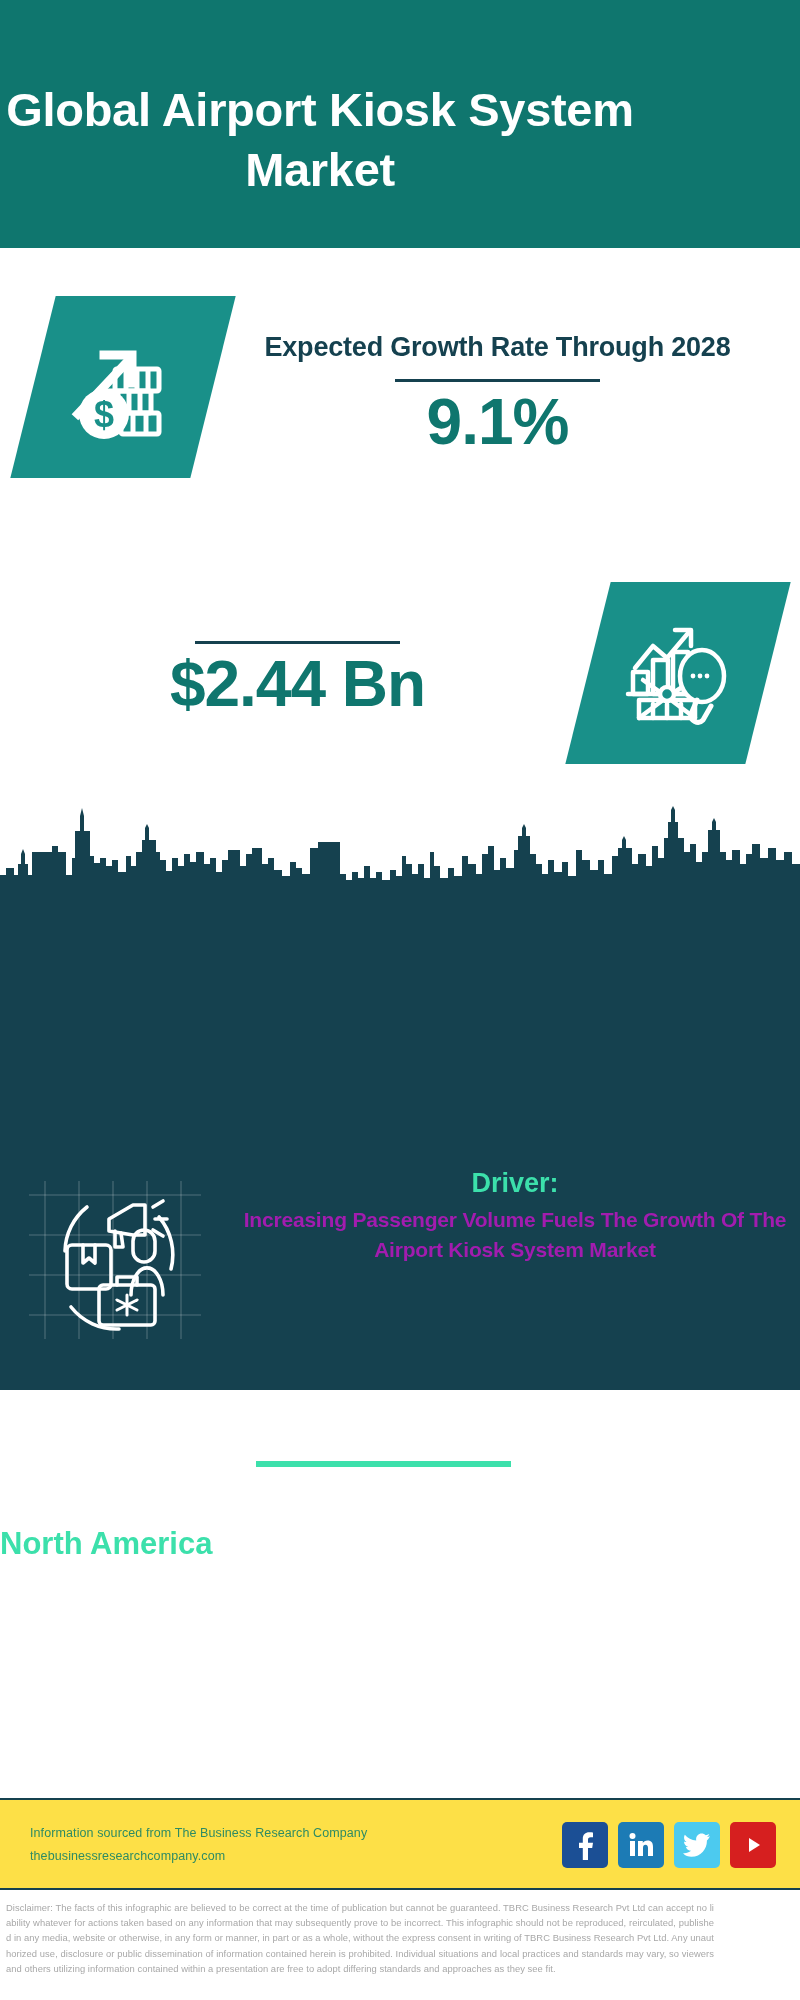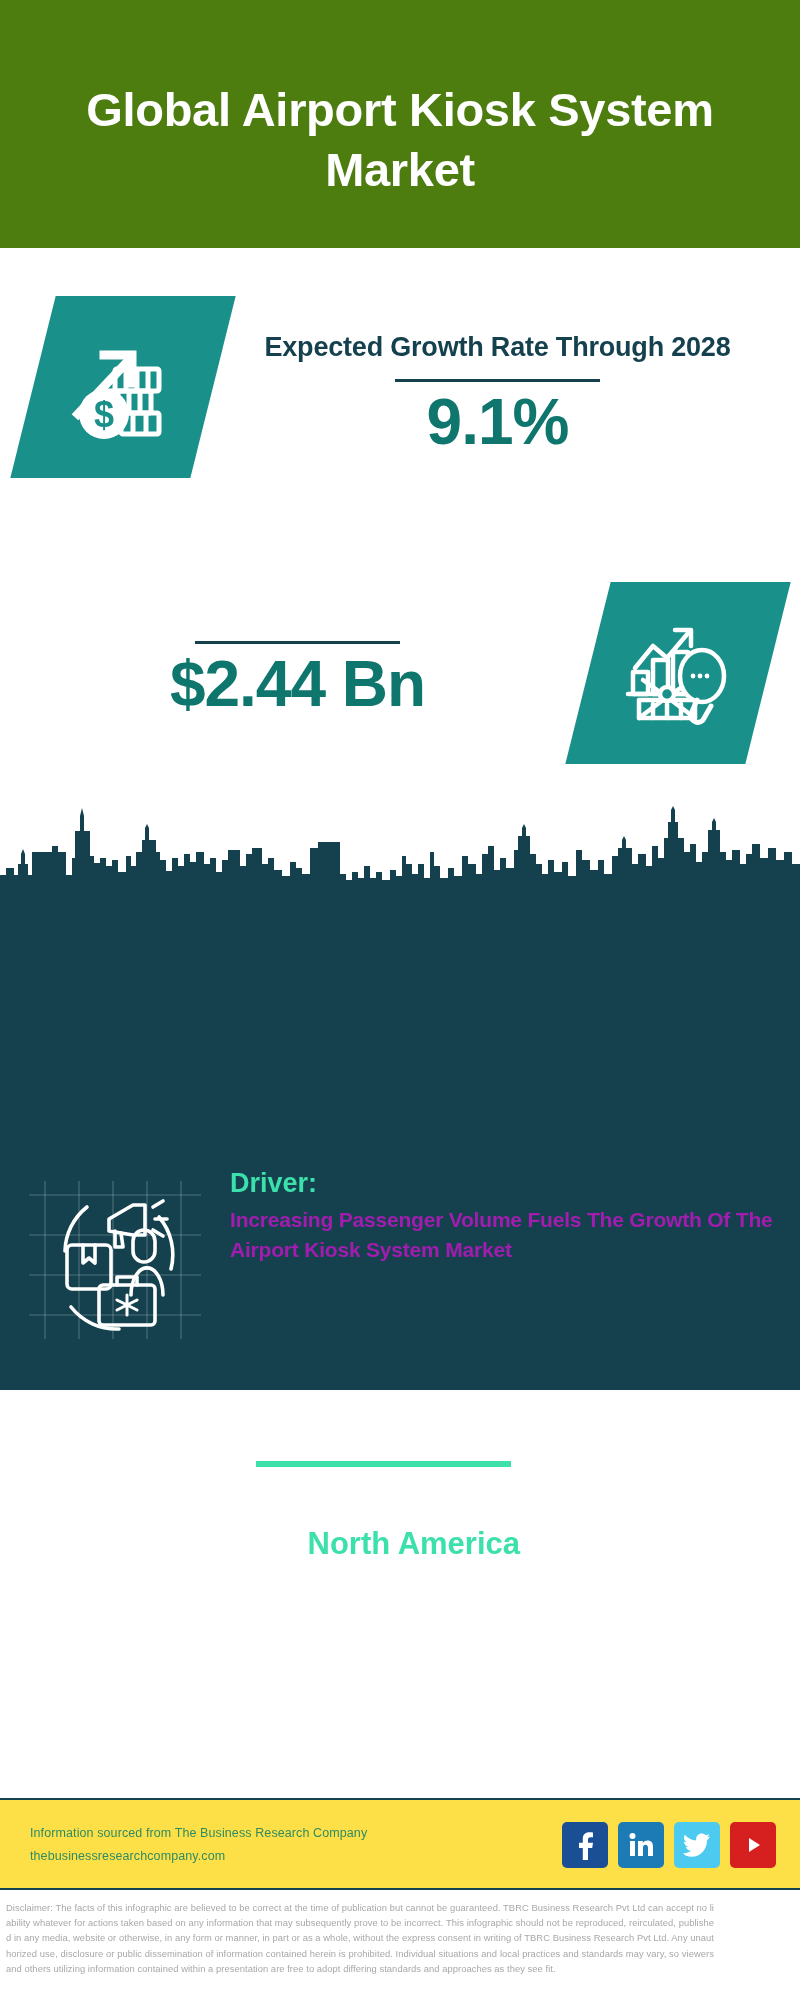--- a/index.html
+++ b/index.html
@@ -8,22 +8,22 @@
     font-family:"Liberation Sans", sans-serif;
     background:#ffffff;
     width:800px; height:2000px;
     position:relative; overflow:hidden;
   }
   .page { width:800px; height:2000px; position:relative; }
 
   
   .header {
     position:absolute; left:0; top:0; width:800px; height:280px;
-    background:#4d7c0f;
-    display:flex; align-items:center; justify-content:center;
+    background:#0f766e;
+    display:flex; align-items:center; 
   }
   .header-title {
     color:#ffffff; font-size:47px; font-weight:bold; line-height:1.28;
     text-align:center; letter-spacing:-0.3px; width:640px;
   }
 
   
   .white-zone {
     position:absolute; left:0; top:248px; width:800px; height:650px;
     background:#ffffff;
@@ -72,41 +72,41 @@
 
   
   .driver-block {
     position:absolute; left:0; top:1168px; width:800px; height:185px;
     display:flex; align-items:flex-start;
   }
   .driver-icon-wrap {
     position:relative; width:230px; height:180px;
     display:flex; align-items:center; justify-content:center; flex:0 0 auto;
   }
-  .driver-text { flex:1 1 auto; text-align:left; }
+  .driver-text { flex:1 1 auto; text-align:center; }
   .driver-heading {
     color:#3ce0ab; font-size:27px; font-weight:bold; line-height:1.15;
     margin-bottom:6px;
   }
   .driver-body {
     color:#a21caf; font-size:21px; font-weight:bold; line-height:1.42;
     letter-spacing:-0.2px;
   }
 
   .green-divider {
     position:absolute; left:256px; top:1461px;
     width:255px; height:6px; background:#3ce0ab;
   }
 
   
   .region-block {
     position:absolute; left:0; top:1500px; width:800px; height:160px;
     display:flex; align-items:center;
   }
-  .region-text { width:520px; text-align:right; padding-left:40px; }
+  .region-text { width:520px; text-align:left; }
   .region-name { color:#3ce0ab; font-size:31px; font-weight:bold; line-height:1.22; }
   .region-sub  { color:#ffffff; font-size:28px; font-weight:normal; line-height:1.28; }
   .region-map-wrap {
     position:relative; width:230px; height:160px;
     display:flex; align-items:center; justify-content:center; flex:0 0 auto;
   }
   .footer-bar {
     position:absolute; left:0; top:1800px; width:800px; height:90px;
     background:#fde047;
     display:flex; align-items:center;

